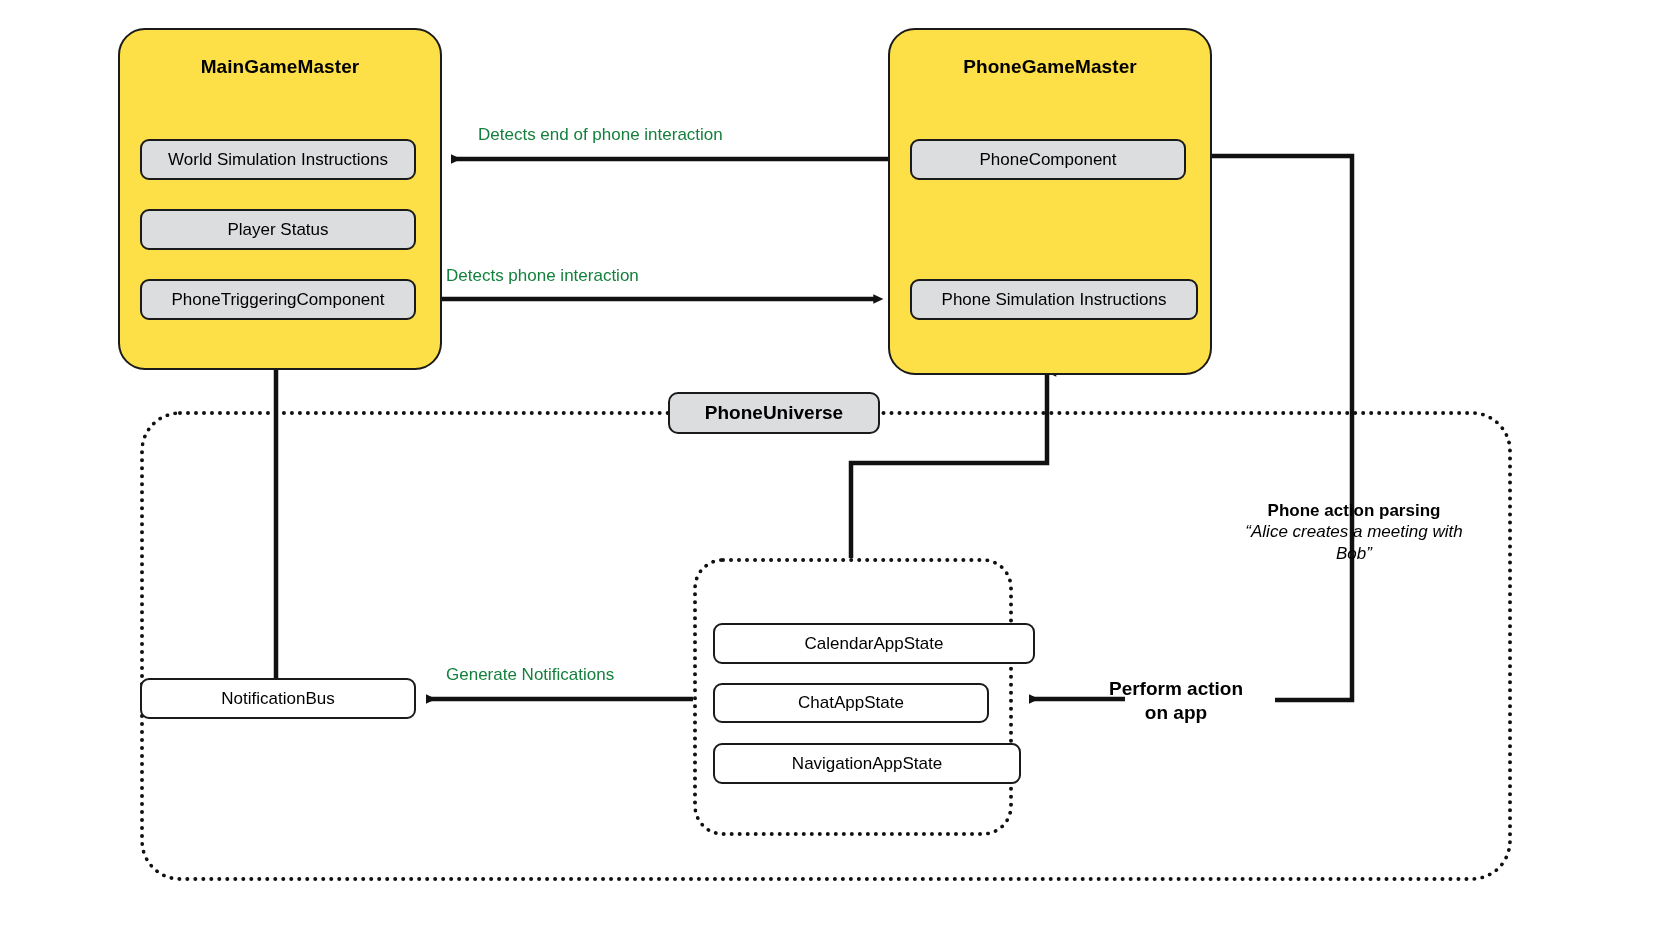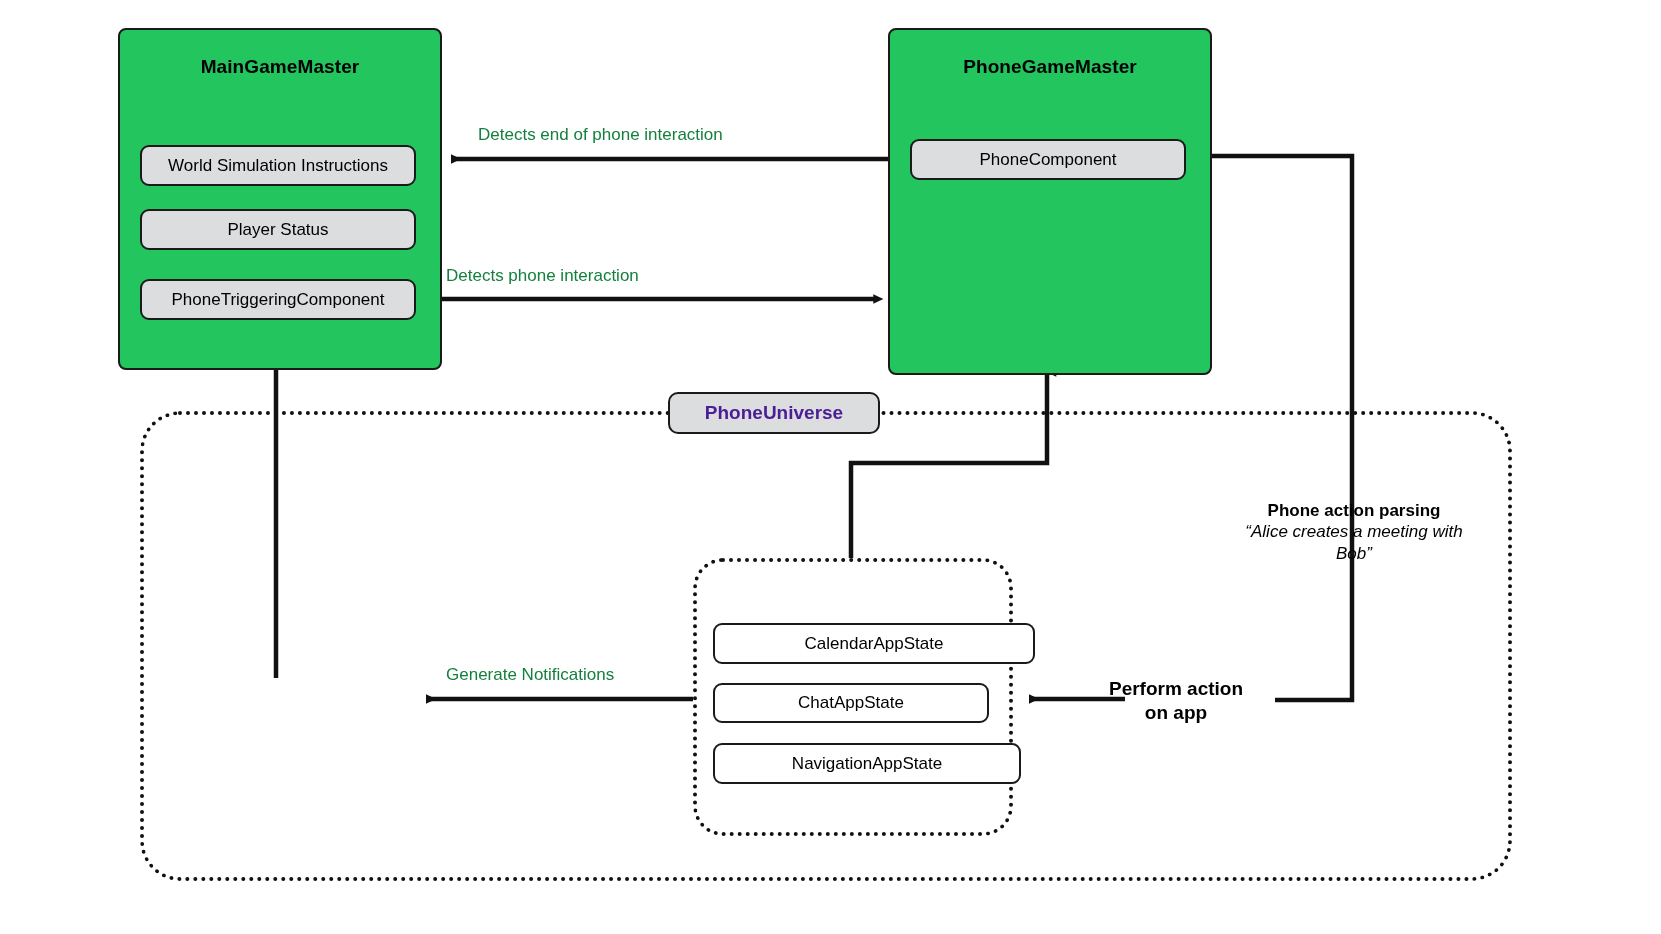--- a/index.html
+++ b/index.html
@@ -18,23 +18,23 @@
   #wires{
     position:absolute;
     left:0; top:0;
     width:1661px; height:934px;
     pointer-events:none;
   }
 
   
   .gm-box{
     position:absolute;
-    background:#22c55e;
+    background:#fde047;
     border:2.5px solid #1a1a1a;
-    border-radius:8px;
+    border-radius:27px;
     box-sizing:border-box;
   }
   .gm-title{
     position:absolute;
     left:0; right:0;
     top:26px;
     text-align:center;
     font-size:19px;
     font-weight:bold;
     color:#000;
@@ -78,21 +78,21 @@
     position:absolute;
     background:#dcdddf;
     border:2.5px solid #1a1a1a;
     border-radius:10px;
     box-sizing:border-box;
     display:flex;
     align-items:center;
     justify-content:center;
     font-size:19px;
     font-weight:bold;
-    color:#4c1d95;
+    color:#000000;
     z-index:6;
   }
 
   
   .edge-label{
     position:absolute;
     font-size:17px;
     color:#15803d;
     white-space:nowrap;
     background:transparent;
@@ -167,53 +167,59 @@
     </g>
 
     <g>
       <path d="M851,558 L851,463 L1047,463 L1047,372" stroke="#111" stroke-width="4.5" fill="none" stroke-linejoin="miter" marker-end="url(#arrowU)"></path>
     </g>
   </svg>
 
   <div class="gm-box" style="left:118px; top:28px; width:324px; height:342px;">
     <div class="gm-title">MainGameMaster</div>
   </div>
-  <div class="pill" style="left:140px; top:145px; width:276px; height:41px;border-radius:9px;">
+  <div class="pill" style="left:140px; top:139px; width:276px; height:41px;border-radius:9px;">
     <span>World Simulation Instructions</span>
   </div>
   <div class="pill" style="left:140px; top:209px; width:276px; height:41px;">
     <span>Player Status</span>
   </div>
   <div class="pill" style="left:140px; top:279px; width:276px; height:41px;">
     <span>PhoneTriggeringComponent</span>
   </div>
 
   <div class="gm-box" style="left:888px; top:28px; width:324px; height:347px;">
     <div class="gm-title">PhoneGameMaster</div>
   </div>
   <div class="pill" style="left:910px; top:139px; width:276px; height:41px;">
     <span>PhoneComponent</span>
+  </div>
+  <div class="pill" style="left:910px; top:279px; width:288px; height:41px;">
+    <span>Phone Simulation Instructions</span>
   </div>
 
   <div class="universe" style="left:140px; top:411px; width:1372px; height:470px;"></div>
   <div class="universe-label" style="left:668px; top:392px; width:212px; height:42px;">
     <span>PhoneUniverse</span>
   </div>
 
   <div class="universe-inner" style="left:693px; top:558px; width:320px; height:278px;"></div>
   <div class="pill white" style="left:713px; top:623px; width:322px; height:41px;">
     <span>CalendarAppState</span>
   </div>
   <div class="pill white" style="left:713px; top:683px; width:276px; height:40px;">
     <span>ChatAppState</span>
   </div>
   <div class="pill white" style="left:713px; top:743px; width:308px; height:41px;">
     <span>NavigationAppState</span>
   </div>
 
+  <div class="pill white" style="left:140px; top:678px; width:276px; height:41px;">
+    <span>NotificationBus</span>
+  </div>
 
   <div class="edge-label" style="left:478px; top:125px;">Detects end of phone interaction</div>
 
   <div class="edge-label" style="left:446px; top:266px;">Detects phone interaction</div>
 
   <div class="edge-label" style="left:446px; top:665px;">Generate Notifications</div>
 
   <div class="note" style="left:1238px; top:500px; width:232px;">
     <span class="note-title">Phone action parsing</span>
     <span class="note-quote">“Alice creates a meeting with</span>

